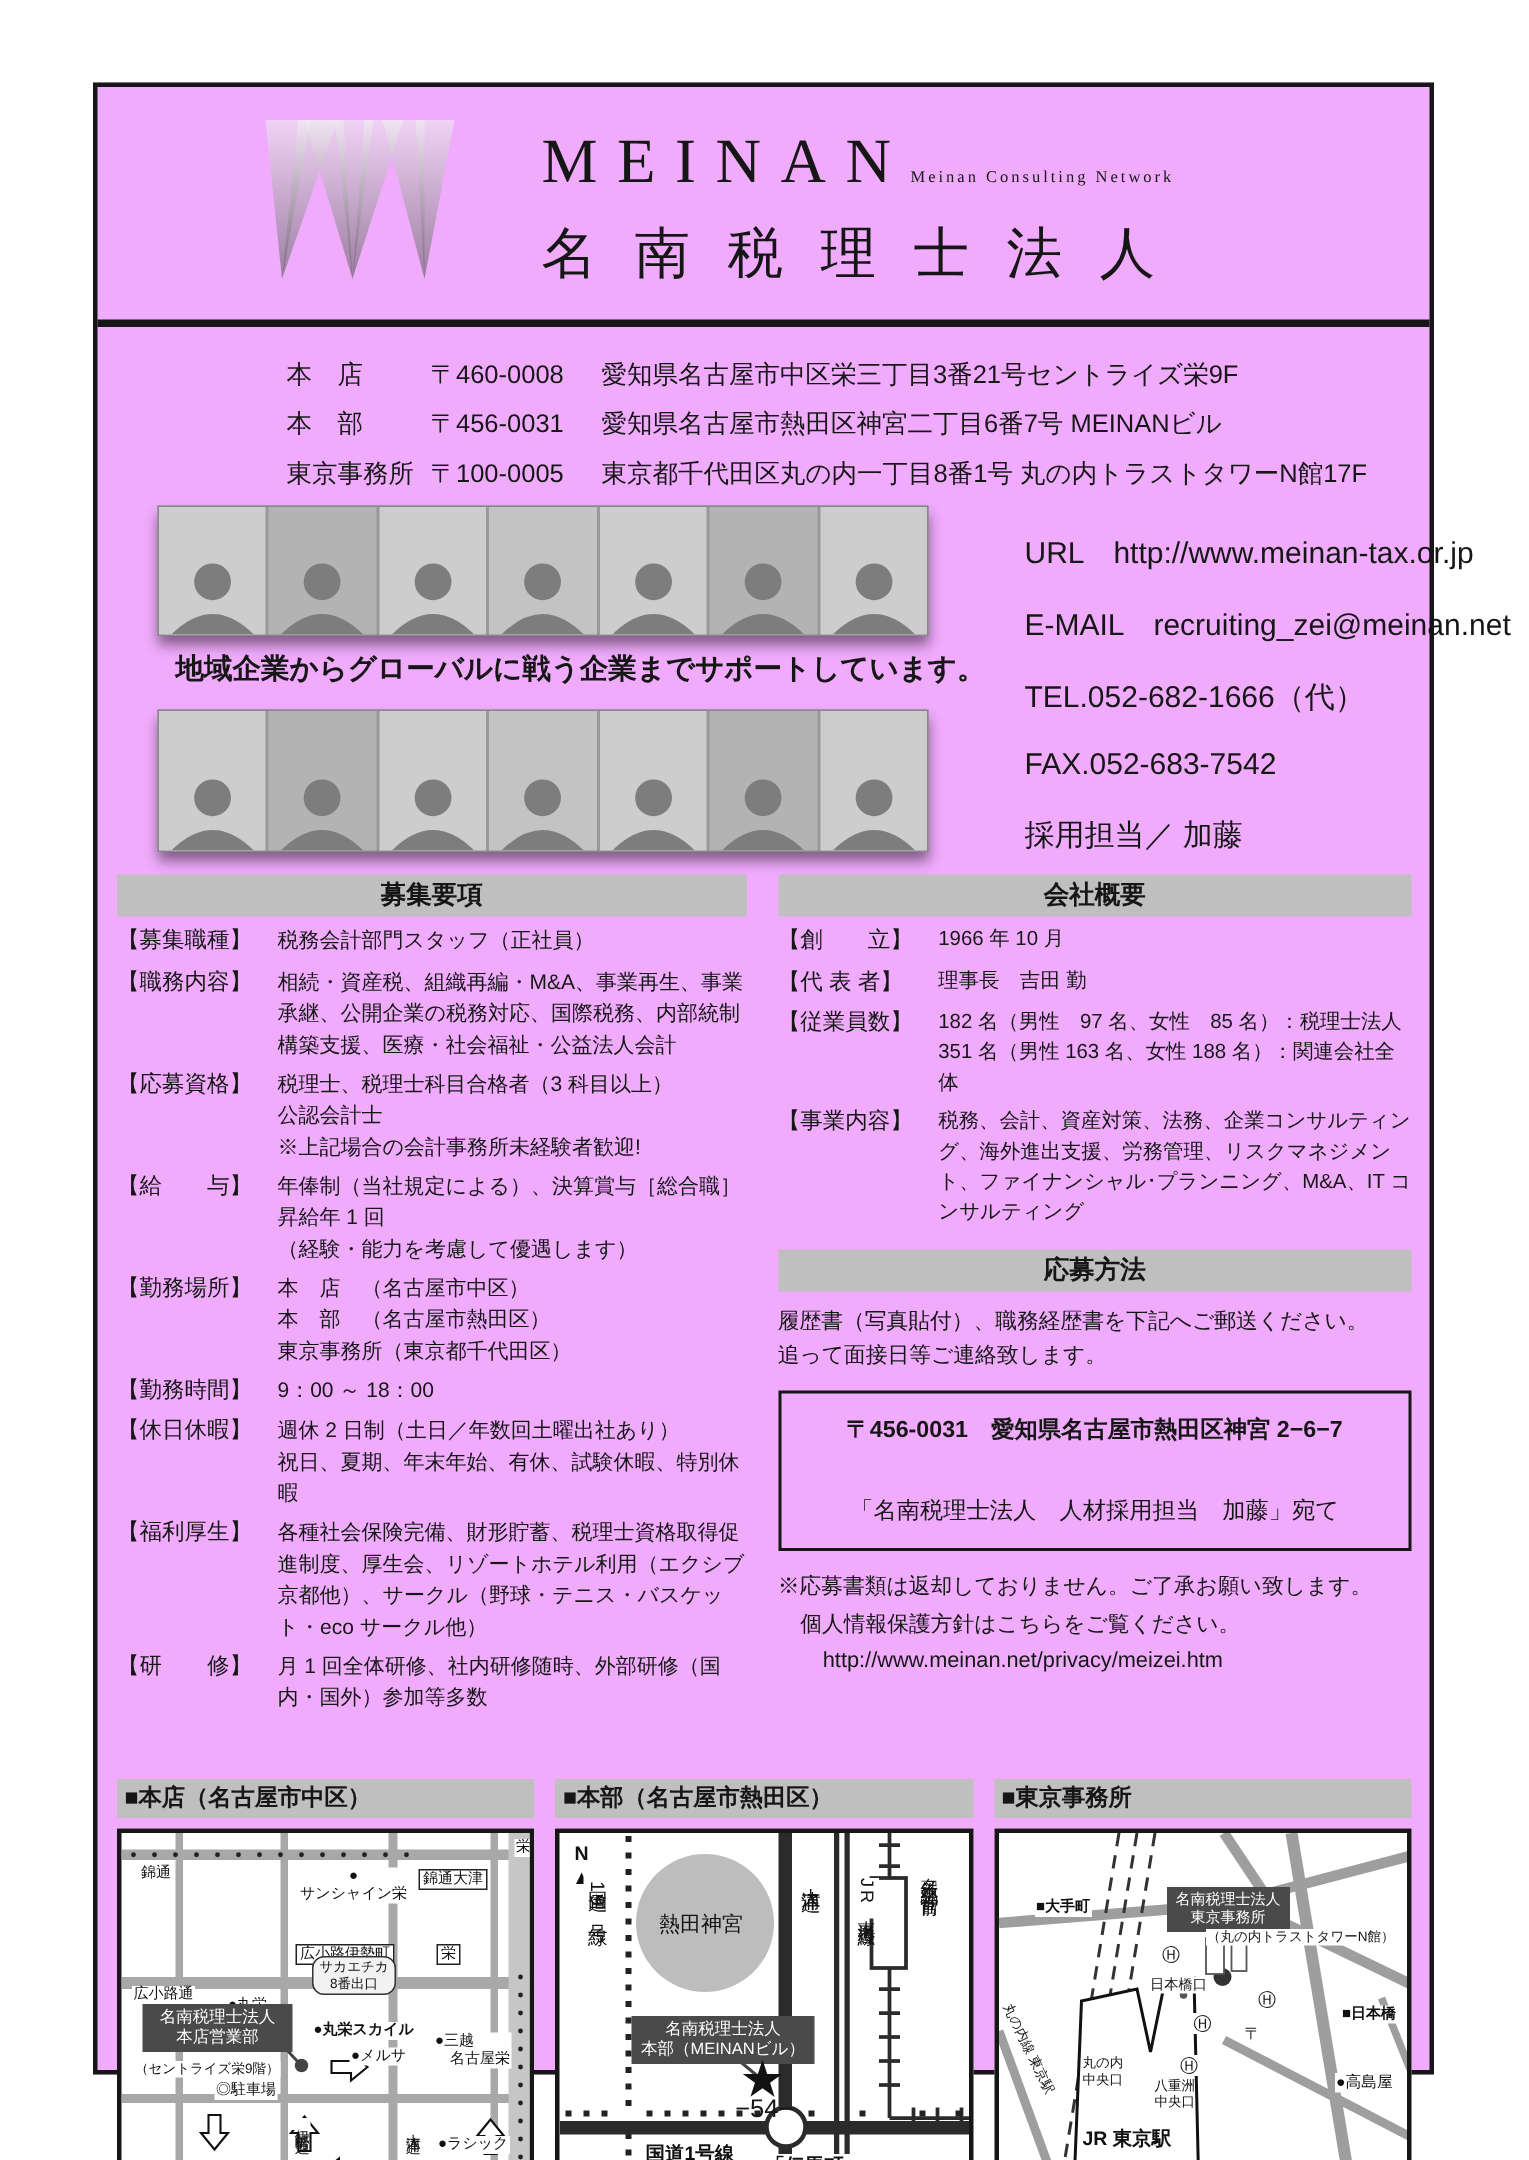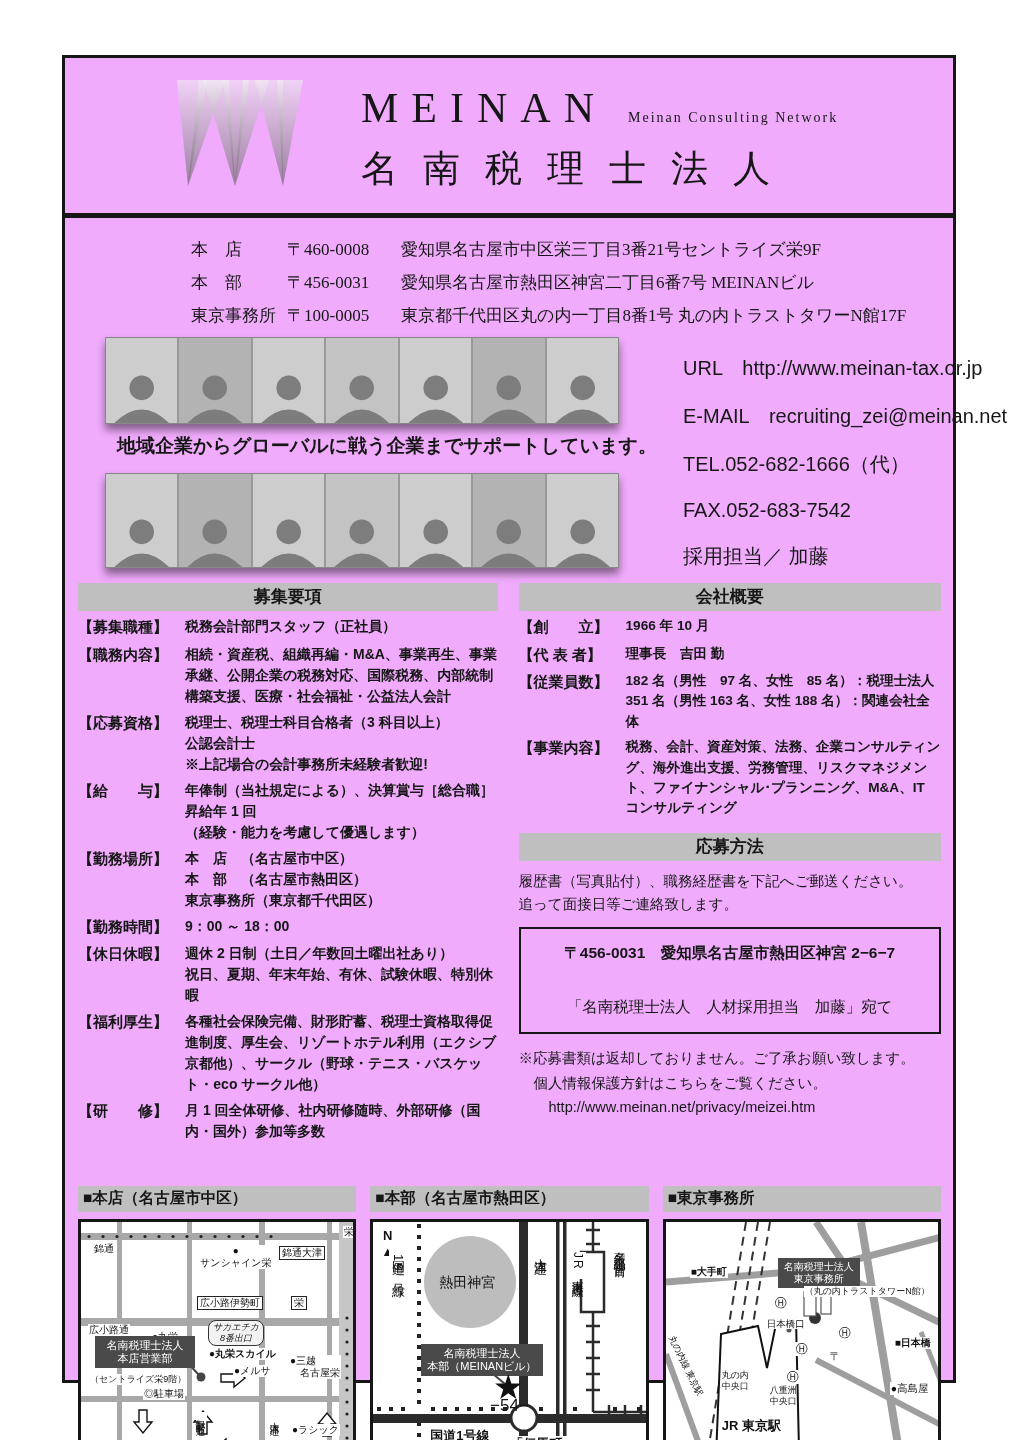--- a/index.html
+++ b/index.html
@@ -8,25 +8,25 @@
 
   .frame { position:absolute; left:62px; top:55px; width:894px; height:1328px;
            border:3px solid #161616; box-sizing:border-box; background:#f0abfc; }
 
   
   .header { position:relative; height:155px; border-bottom:5px solid #161616; }
   .logo { position:absolute; left:98px; top:16px; }
   .brand { position:absolute; left:296px; top:26px; width:575px; font-family:"Liberation Serif", serif; }
   .brand-en-row { display:flex; align-items:baseline; }
   .brand-en  { font-size:42px; letter-spacing:13px; }
-  .brand-sub { font-size:14px; letter-spacing:2px; margin-left:21px; white-space:nowrap; }
+  .brand-sub { font-size:11px; letter-spacing:2px; margin-left:0; white-space:nowrap; }
   .brand-jp  { font-size:37px; letter-spacing:25px; margin-top:12px; white-space:nowrap; }
 
   
-  .addresses { padding:20px 0 0 126px; font-size:17px;font-family:Liberation Serif, serif; }
+  .addresses { padding:20px 0 0 126px; font-size:17px; }
   .addr-row { display:flex; margin-bottom:10px; white-space:nowrap; }
   .addr-label  { width:96px; }
   .addr-postal { width:114px; }
 
   
   .photos-section { position:relative; margin:8px 0 0 40px; height:238px; }
   .photo-strip { width:512px; display:flex; gap:2px; box-shadow:0 6px 8px rgba(0,0,0,.45);
                  border:1px solid #888; background:#999; }
   .strip1 { height:85px; } .strip2 { height:93px; margin-top:14px; }
   .photo-cell { flex:1; display:flex; align-items:flex-end; justify-content:center; overflow:hidden; }
@@ -36,21 +36,21 @@
   .sil { width:86%; fill:#7d7d7d; display:block; }
   .photo-caption { width:512px; margin:9px 0 0 12px; font-weight:bold; font-size:19px; white-space:nowrap; }
   .contact { position:absolute; left:578px; top:18px; font-size:20px; white-space:nowrap; }
   .contact-line { margin-bottom:21px; }
 
   
   .columns { display:flex; margin:8px 12px 0 13px; gap:21px; }
   .col-left  { width:424px; }
   .col-right { width:427px; }
   .bar { background:#bfbfbf; text-align:center; font-size:17px; font-weight:bold; padding:2px 0 3px; }
-  .item { display:flex; margin-top:5px; line-height:1.5;font-weight:bold; }
+  .item { display:flex; margin-top:5px; line-height:1.5; }
   .item-label { width:107px; flex-shrink:0; font-size:15px; white-space:nowrap; }
   .item-value { flex:1; font-size:14px; white-space:pre-line; }
   .col-right .item-value { font-size:13.6px; }
 
   .app-intro { margin-top:9px; font-size:14.5px; line-height:1.6; white-space:pre-line; }
   .app-box { border:2px solid #161616; margin-top:11px; padding:14px 4px; text-align:center; font-size:15.5px; }
   .app-box-line1 { margin-bottom:33px;font-weight:bold; }
   .app-notes { margin-top:12px; font-size:14.5px; line-height:1.7; }
   .note-1 { padding-left:15px; }
   .note-2 { padding-left:30px; }
@@ -369,21 +369,21 @@
           </svg>
           <div class="mlabel w" style="left:12px; top:21px;">錦通</div>
           <div class="mlabel w" style="left:118px; top:23px; text-align:center;">●
 サンシャイン栄</div>
           <div class="mlabel b" style="left:198px; top:24px;">錦通大津</div>
           <div class="mlabel b" style="left:116px; top:74px;">広小路伊勢町</div>
           <div class="mlabel b" style="left:210px; top:74px;">栄</div>
           <div class="mlabel w" style="left:262px; top:4px;">栄</div>
           <div class="mlabel w" style="left:7px; top:102px;">広小路通</div>
           <div class="mlabel w" style="left:70px; top:109px;">●丸栄</div>
-          <div class="mlabel rd" style="left:127px; top:98px;font-style:italic;">サカエチカ
+          <div class="mlabel rd" style="left:127px; top:82px;">サカエチカ
 8番出口</div>
           <div class="mlabel w" style="left:127px; top:126px;font-weight:bold;">●丸栄スカイル</div>
           <div class="mlabel w" style="left:152px; top:143px;">●メルサ</div>
           <div class="mlabel w" style="left:208px; top:133px;">●三越
 　名古屋栄</div>
           <div class="mlabel dk" style="left:14px; top:114px; width:88px;">名南税理士法人
 本店営業部</div>
           <div class="mlabel w" style="left:8px; top:152px; font-size:9px;">（セントライズ栄9階）</div>
           <div class="mlabel w" style="left:62px; top:166px;">◎駐車場</div>
           <div class="mlabel v w" style="left:112px; top:190px;">伊勢町通</div>

